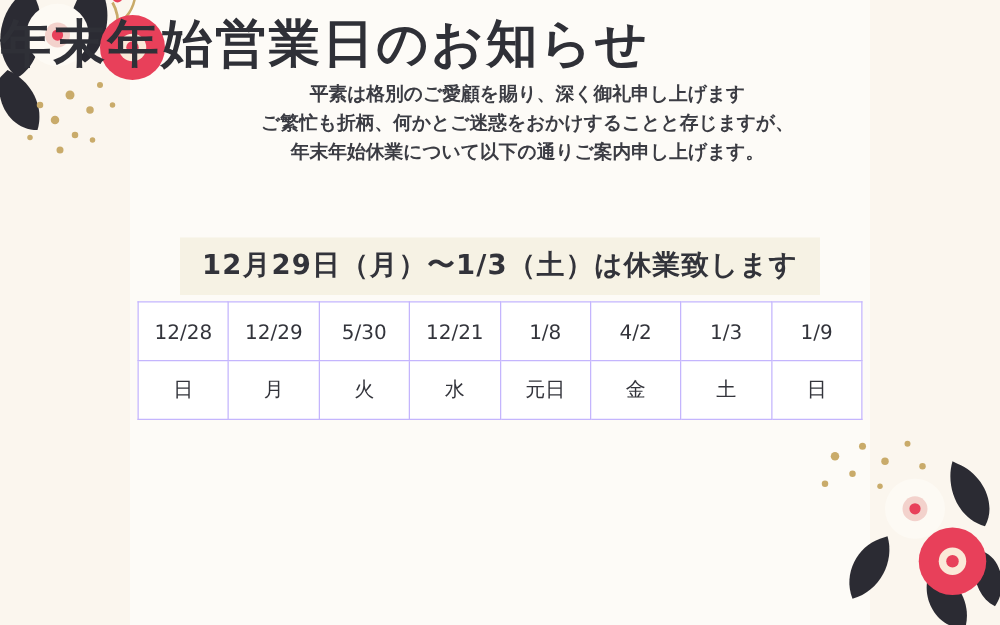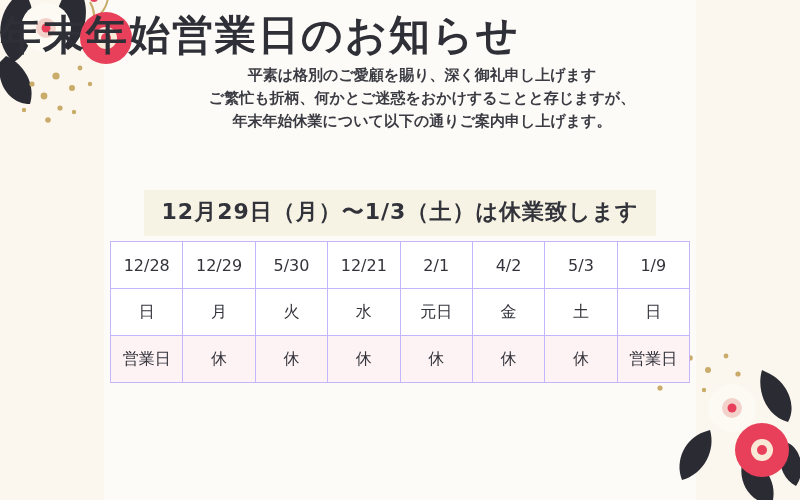--- a/index.html
+++ b/index.html
@@ -205,42 +205,32 @@
   </div>
 
   <div class="table-wrap">
     <table class="cal">
       <tbody>
         <tr class="row-date">
           <td class="dark">12/28</td>
           <td class="dark">12/29</td>
           <td class="dark">5/30</td>
           <td class="dark">12/21</td>
-          <td class="dark">2/1</td>
+          <td class="dark">1/8</td>
           <td class="dark">4/2</td>
-          <td class="dark">5/3</td>
+          <td class="dark">1/3</td>
           <td class="dark">1/9</td>
         </tr>
         <tr class="row-day">
           <td class="red">日</td>
           <td class="dark">月</td>
           <td class="dark">火</td>
           <td class="dark">水</td>
           <td class="red">元日</td>
           <td class="dark">金</td>
           <td class="blue">土</td>
           <td class="red">日</td>
         </tr>
-        <tr class="row-status">
-          <td class="dark shade">営業日</td>
-          <td class="red shade">休</td>
-          <td class="red shade">休</td>
-          <td class="red shade">休</td>
-          <td class="red shade">休</td>
-          <td class="red shade">休</td>
-          <td class="red shade">休</td>
-          <td class="dark shade">営業日</td>
-        </tr>
       </tbody>
     </table>
   </div>
 
 </div>
 
 </body></html>

